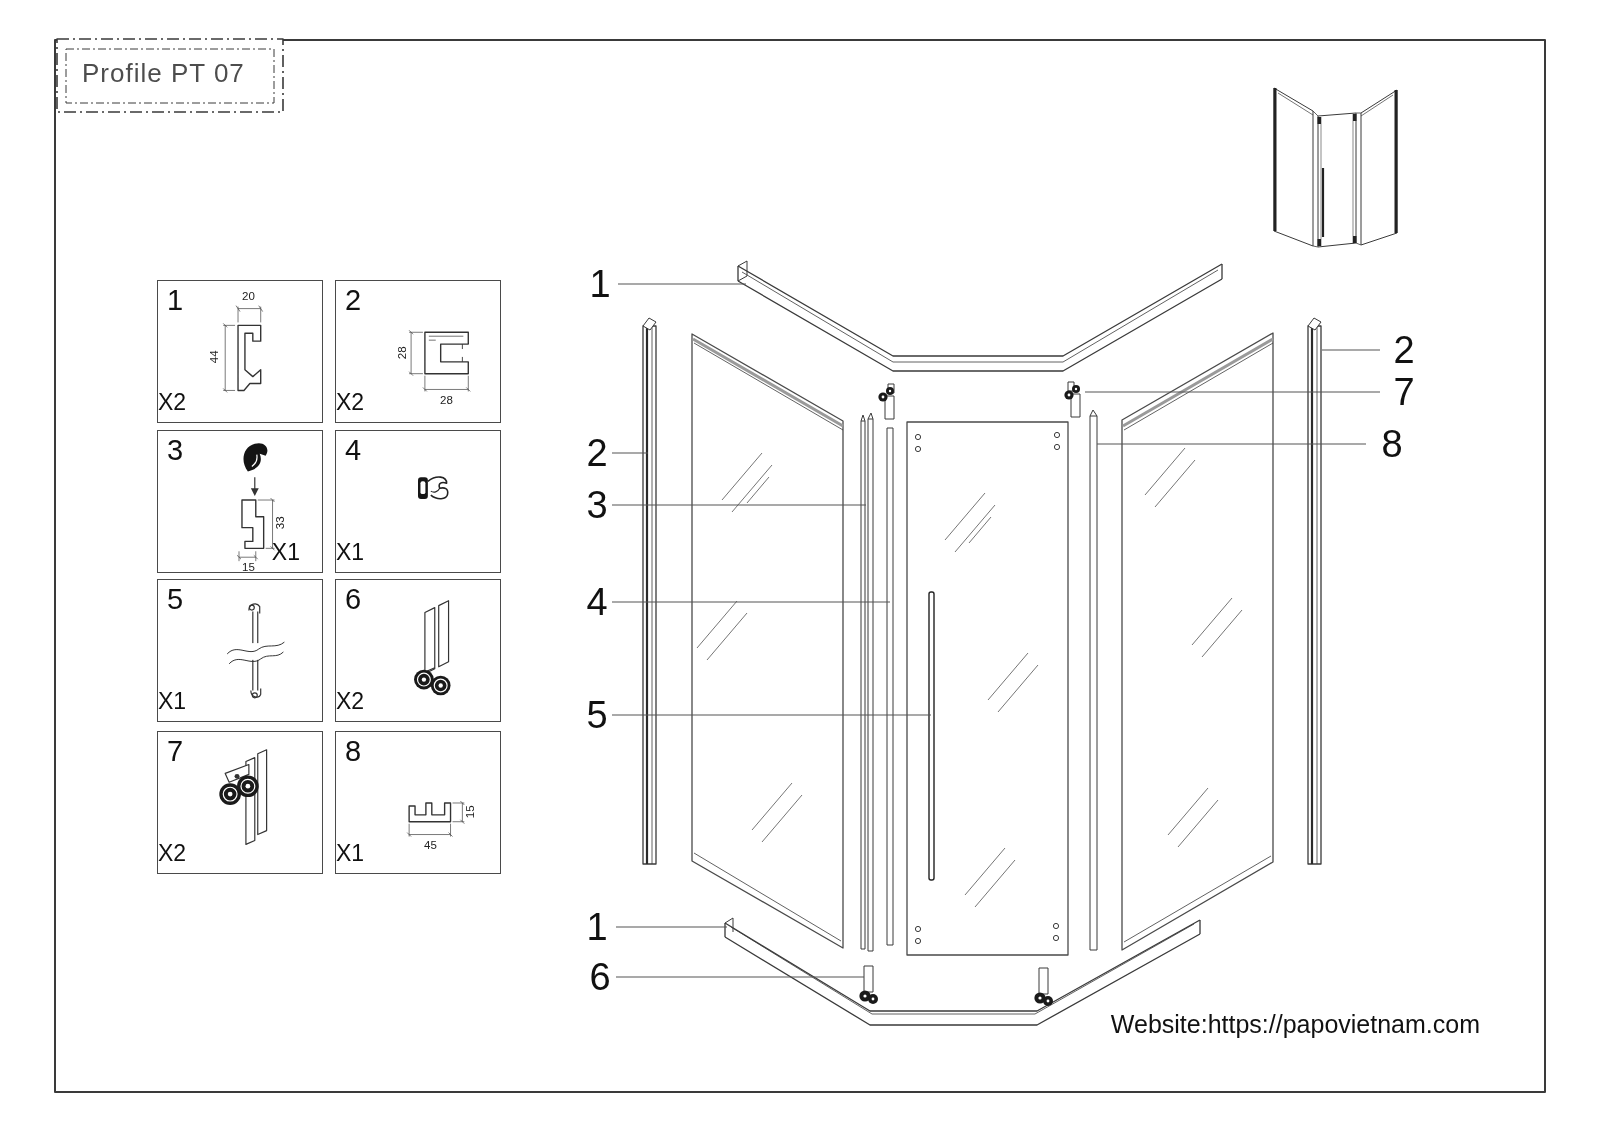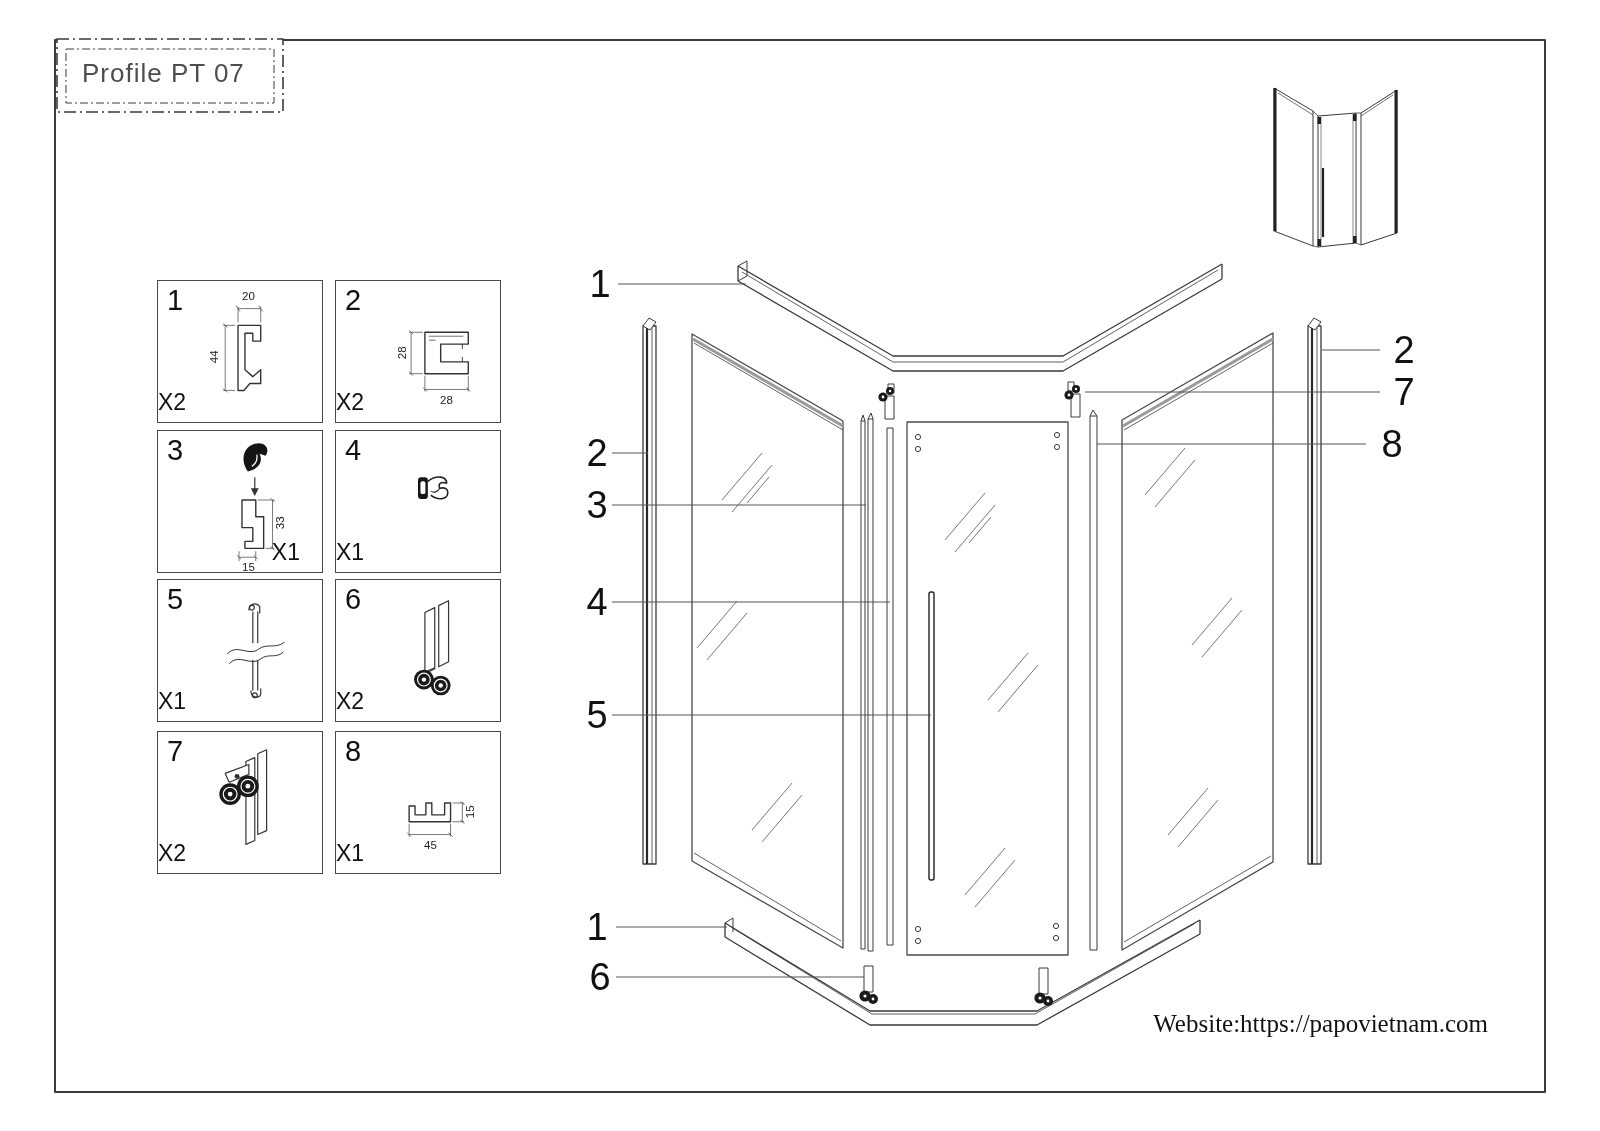--- a/index.html
+++ b/index.html
@@ -13,21 +13,21 @@
            transform:translate(-50%,-50%);}
   .part-box{position:absolute;width:166px;height:143px;border:1.4px solid #4a4a4a;
             background:#fff;box-sizing:border-box;}
   .part-num{position:absolute;left:9px;top:3px;font-size:29px;color:#111;}
   .part-qty{position:absolute;left:0;right:0;bottom:6px;text-align:left;
             font-size:23px;color:#111;}
   .part-qty.qpos{left:auto;right:22px;text-align:right;}
   .part-svg{position:absolute;left:0;top:0;width:100%;height:100%;}
   .dim{position:absolute;font-size:11.5px;color:#222;line-height:1;}
   .dim.v{transform:rotate(-90deg);transform-origin:center center;width:22px;text-align:center;}
-  .website{position:absolute;right:112px;top:1010px;font-size:25px;color:#111;font-family:Liberation Serif, serif;}
+  .website{position:absolute;right:120px;top:1010px;font-size:25px;color:#111;}
 </style>
 </head>
 <body>
 
 <div class="page">
 
   <svg class="main-svg" width="1600" height="1131" viewBox="0 0 1600 1131">
     <g stroke="#3a3a3a" fill="none" stroke-width="1.3" stroke-linejoin="round" stroke-linecap="butt">
 
       <rect x="55" y="40" width="1490" height="1052" stroke-width="2"></rect>

